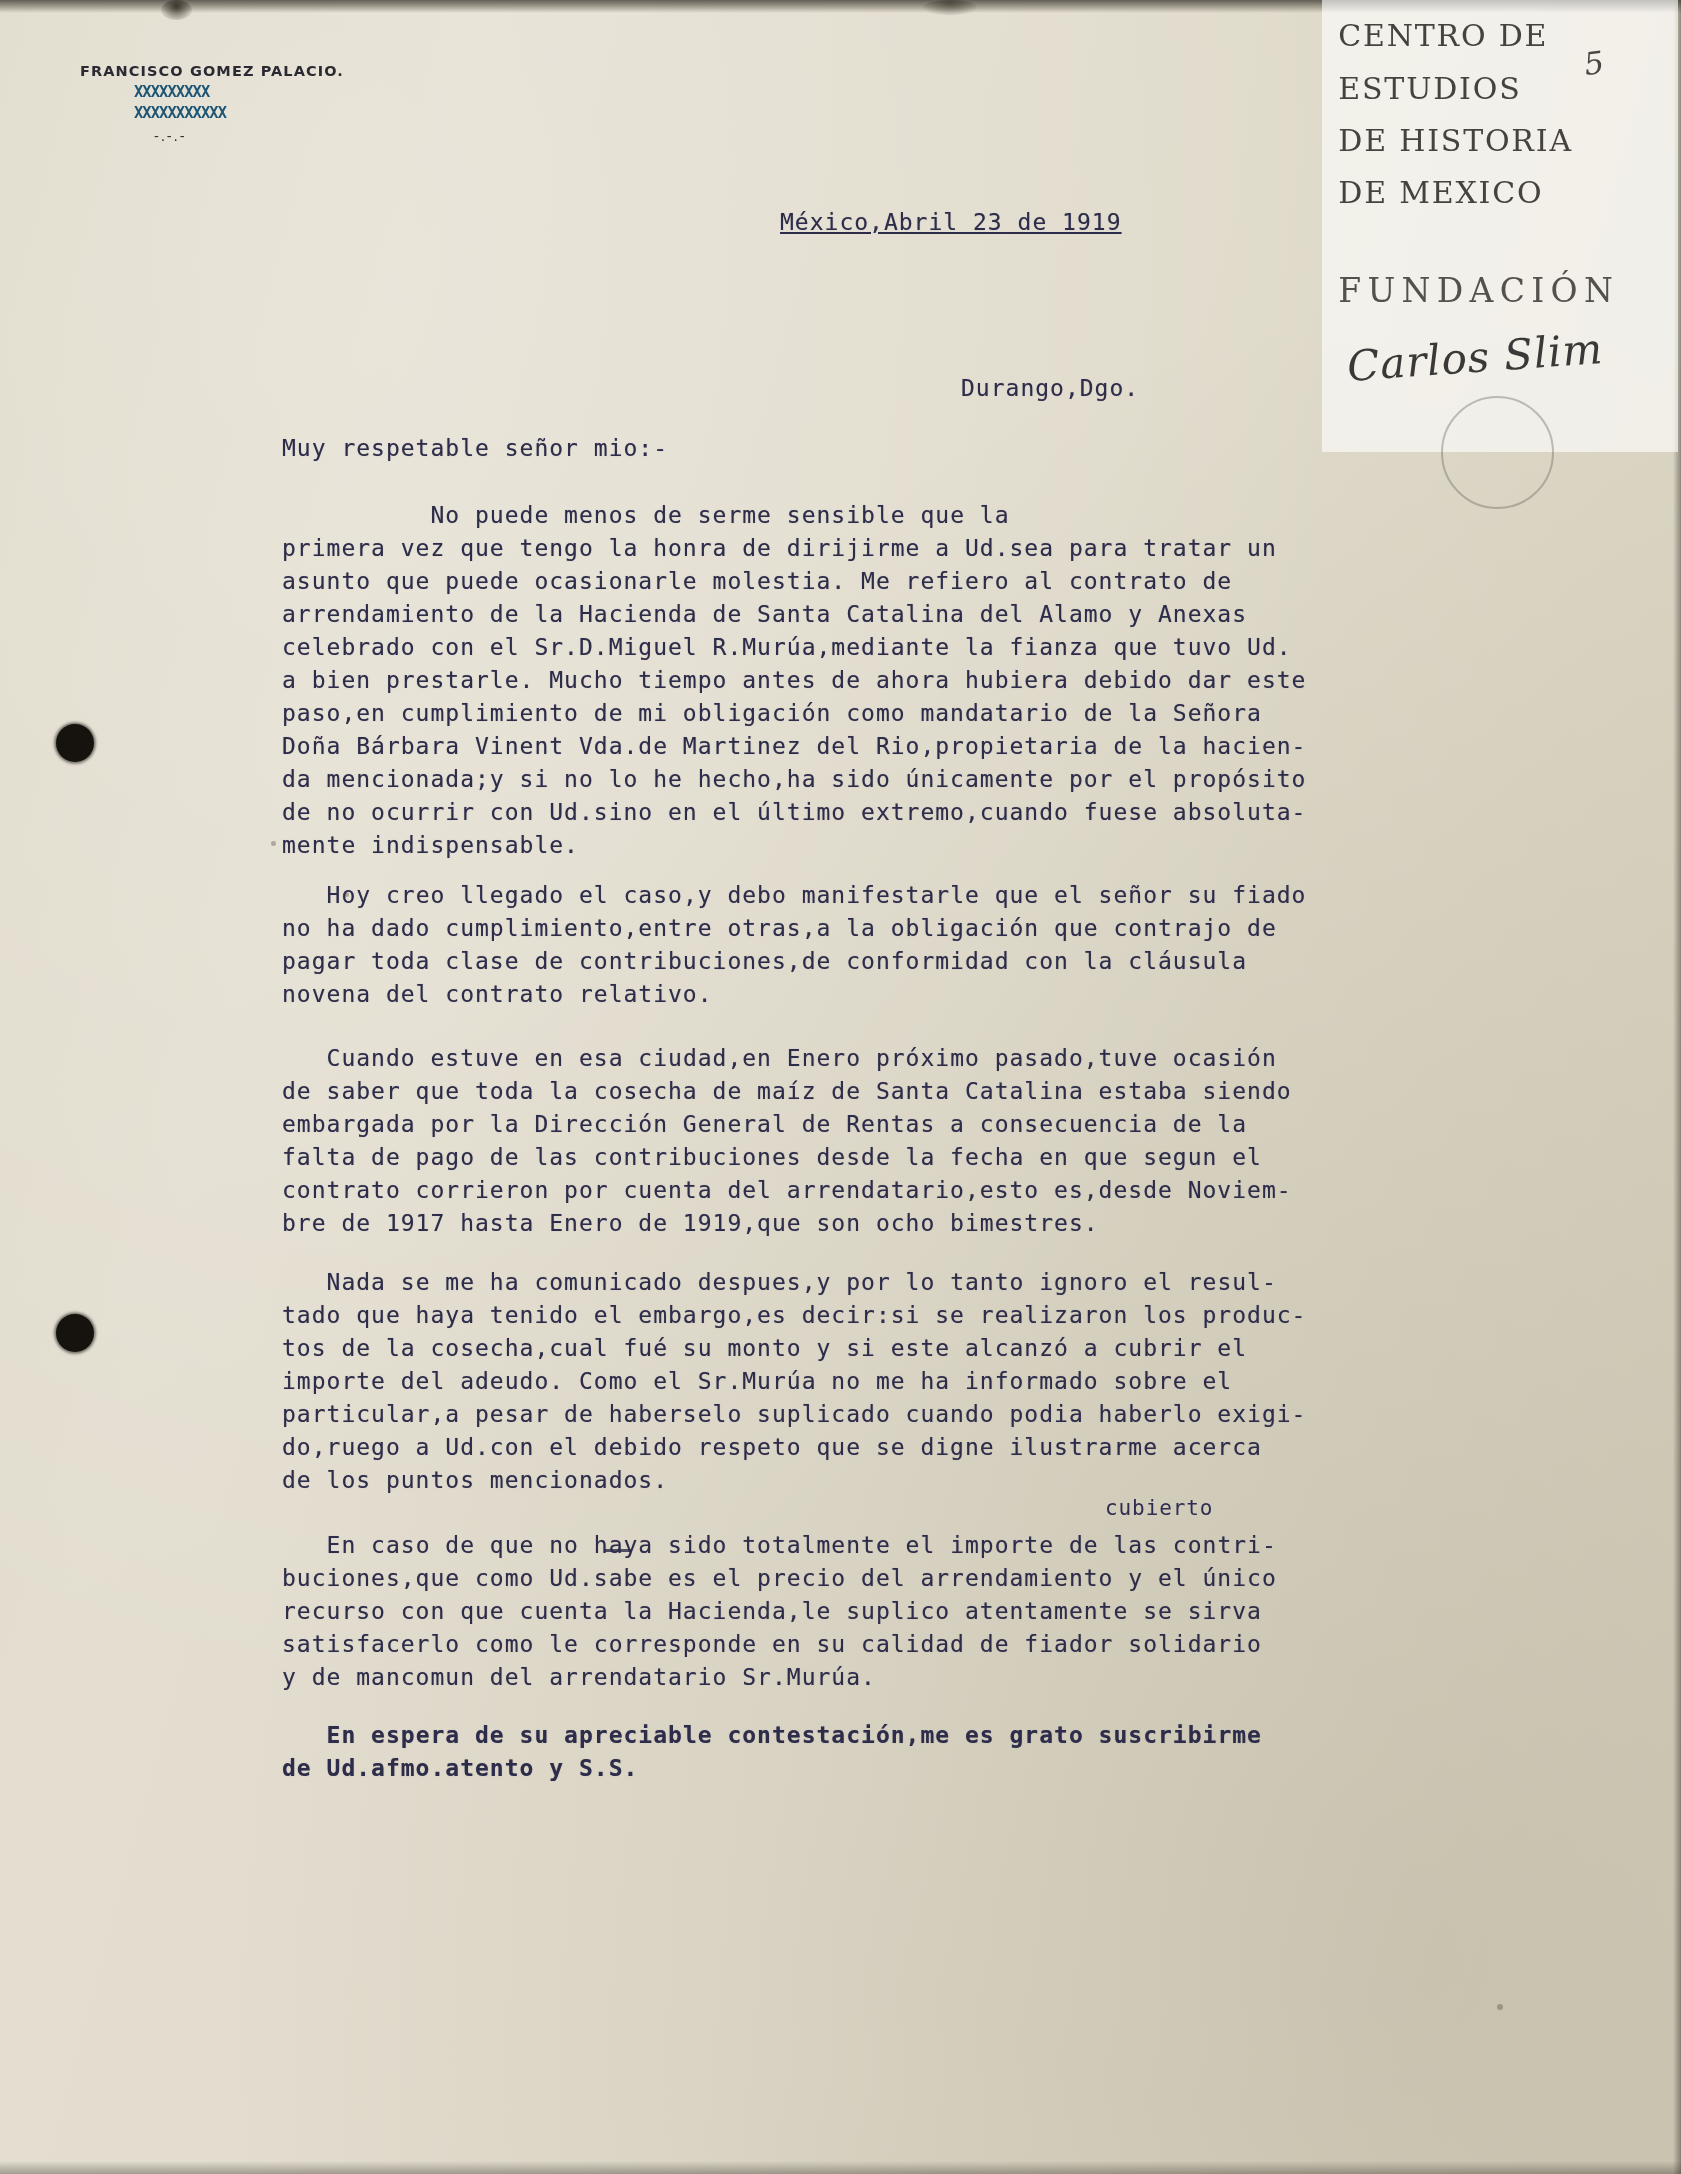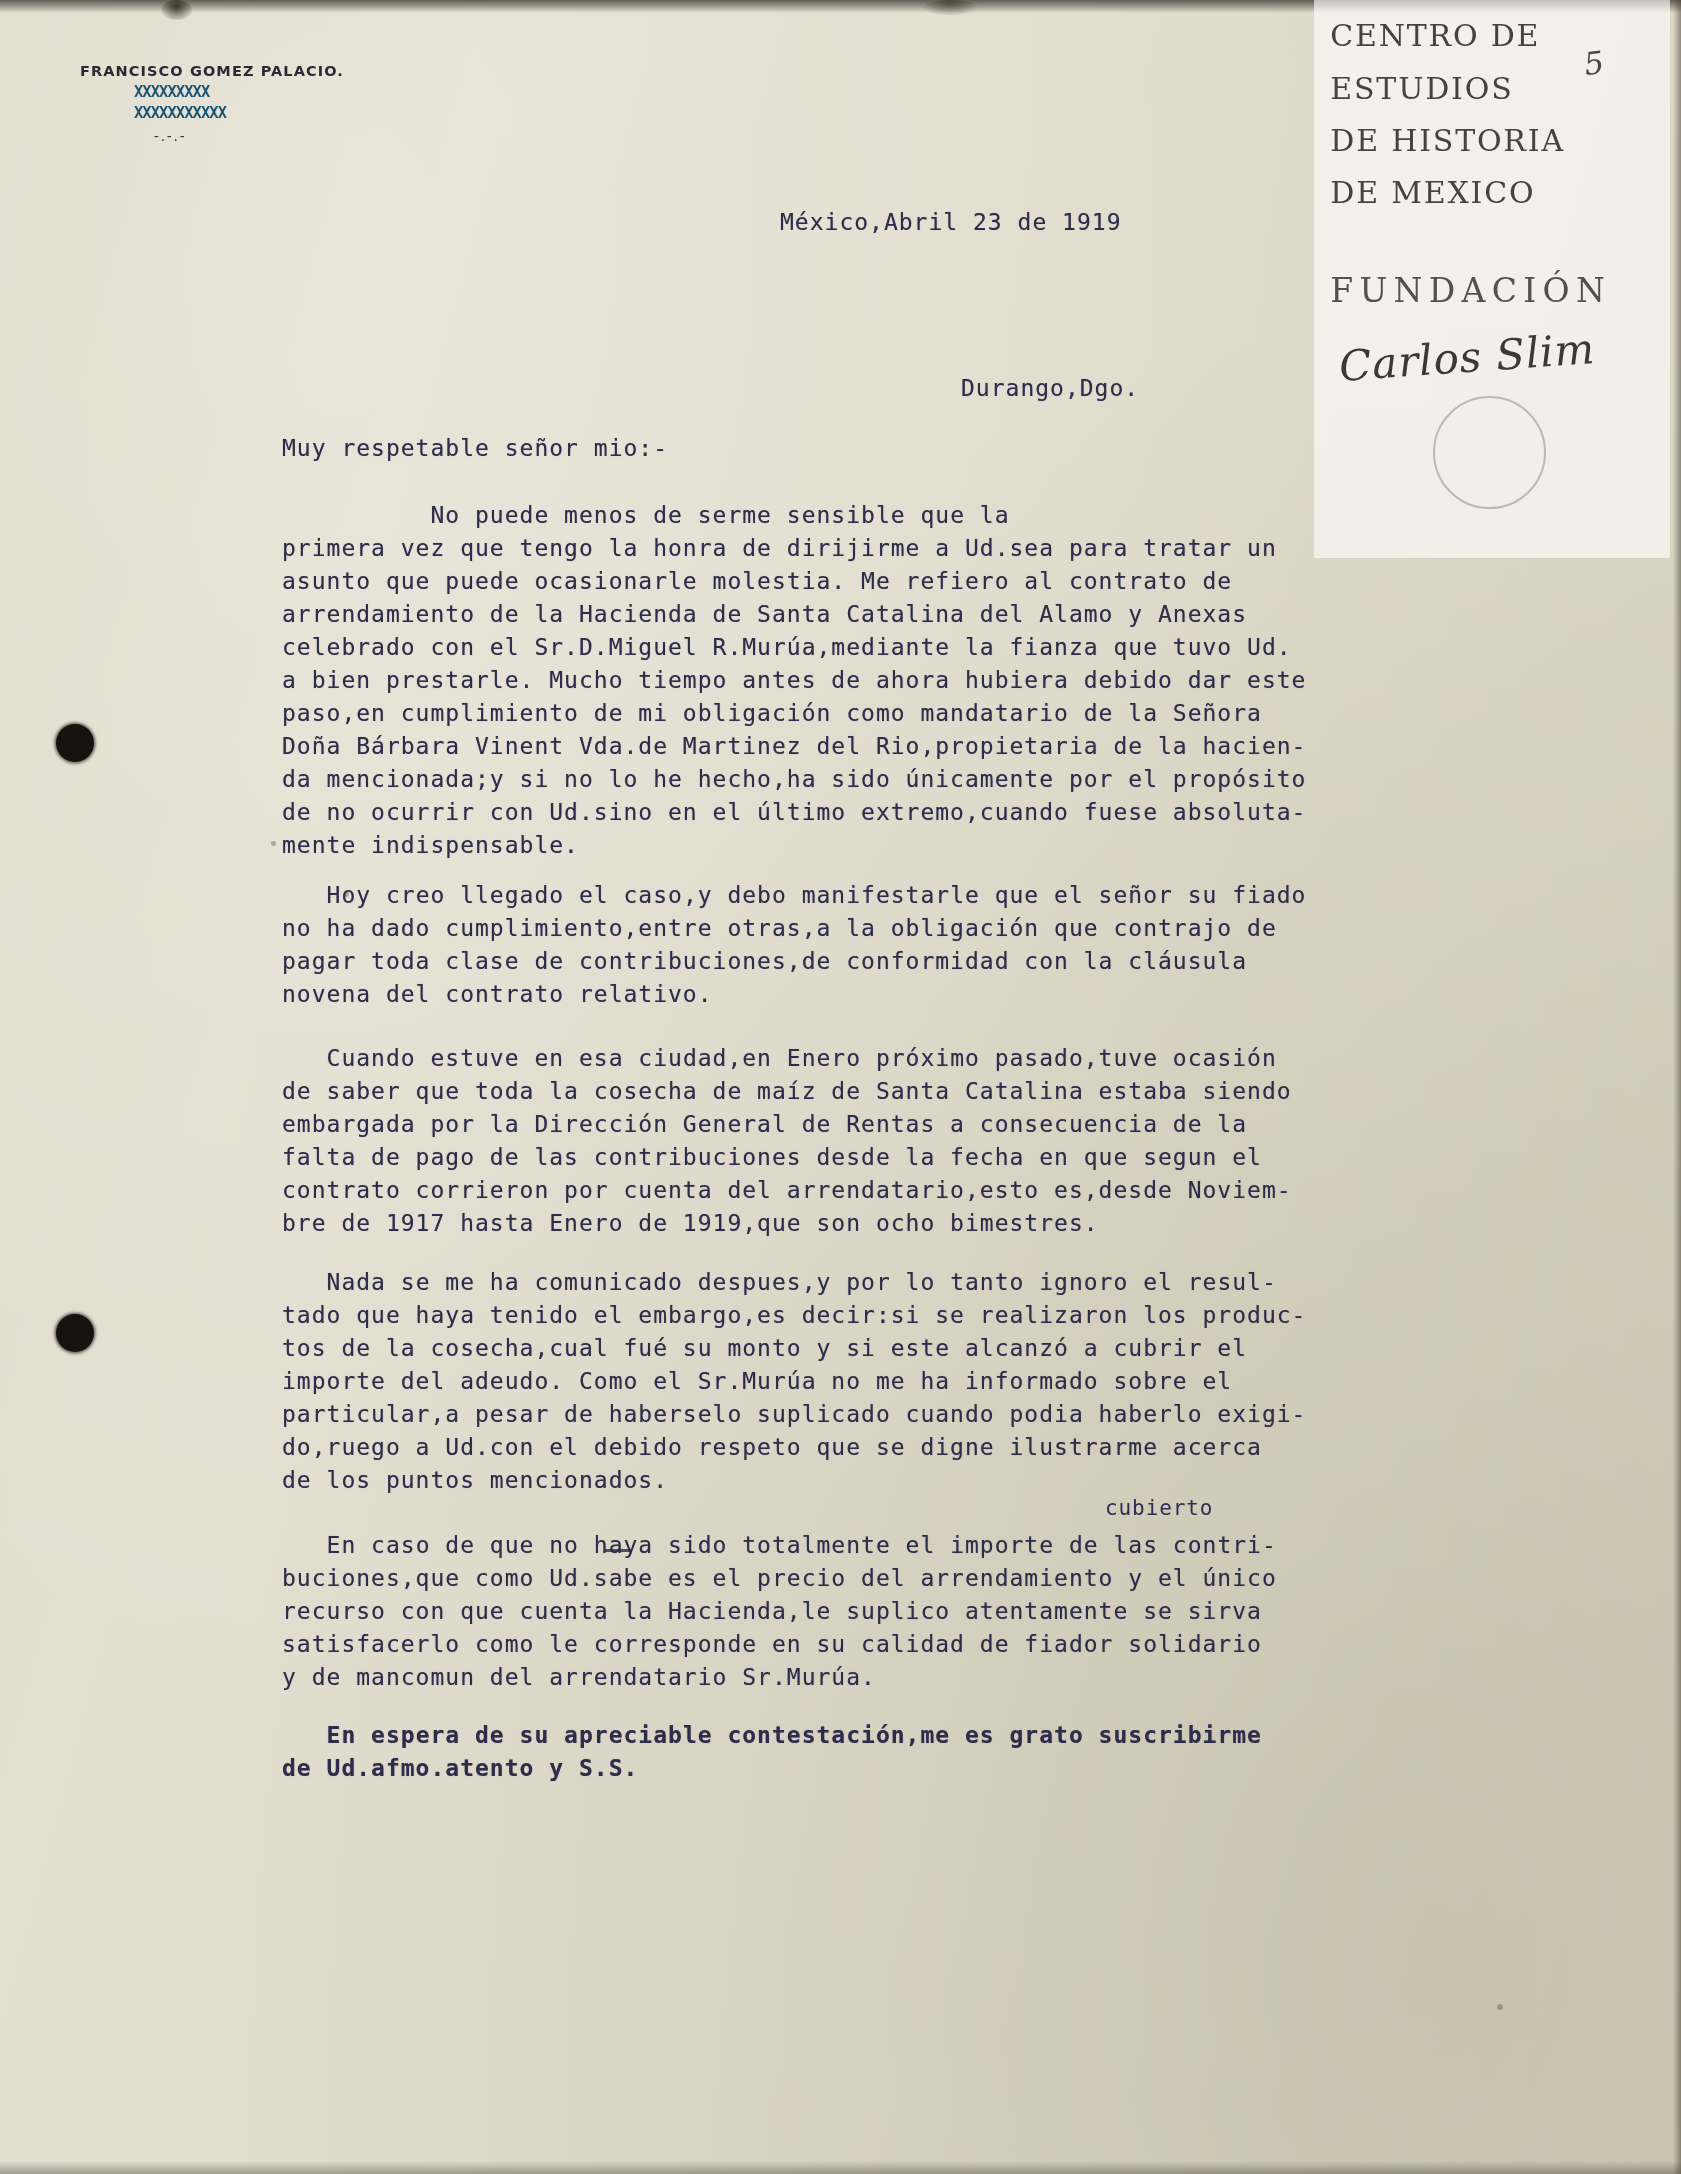--- a/index.html
+++ b/index.html
@@ -114,21 +114,21 @@
   .tw {
     position: absolute;
     color: #2d2c4a;
     font-family: "DejaVu Sans Mono", monospace;
     font-size: 23px;
     line-height: 33px;
     letter-spacing: 1px;
     white-space: pre-wrap;
     text-shadow: 0 0 0.9px rgba(45,44,74,0.35);
   }
-  .date { left: 780px; top: 206px; }
+  .date { left: 780px; top: 206px; text-decoration: underline; }
   .addressee { left: 282px; top: 337px; }
   .addressee2 { left: 961px; top: 372px; }
   .salutation { left: 282px; top: 432px; text-align: right; }
 
   .para { left: 282px; width: 1357px; }
   .p1 { top: 499px; }
   .p2 { top: 879px; }
   .p3 { top: 1042px; }
   .p4 { top: 1266px; }
   .p5 { top: 1529px; }
@@ -149,24 +149,24 @@
     top: 1549px;
     width: 27px;
     height: 2.7px;
     background: #2d2c4a;
     opacity: .8;
   }
 
   
   .stamp {
     position: absolute;
-    right: 12px;
+    right: 4px;
     top: 0px;
     width: 356px;
-    height: 558px;
+    height: 452px;
     background: rgba(255,255,255,0.62);
     color: #3c3a38;
     font-family: "DejaVu Serif", serif;
   }
   .stamp .line {
     position: absolute;
     left: 16.3px;
     font-size: 30px;
     letter-spacing: 1.8px;
     color: #46433f;

